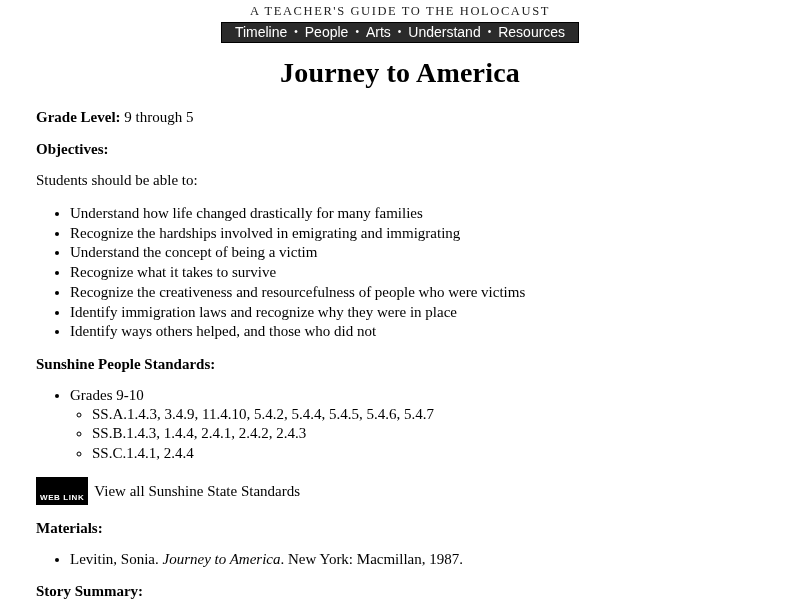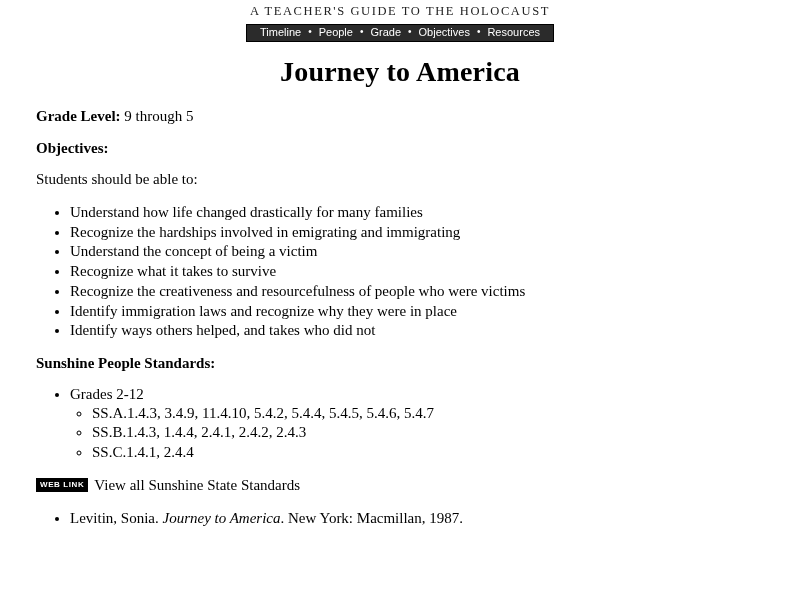--- a/index.html
+++ b/index.html
@@ -45,21 +45,21 @@
     line-height: 1;
   }
   .navbar-inner {
     display: flex;
     align-items: center;
     gap: 0;
   }
   .nav-item {
     color: #ffffff;
     font-family: "Liberation Sans", sans-serif;
-    font-size: 11px;
+    font-size: 14px;
     padding: 0 7px;
     white-space: nowrap;
   }
   .nav-sep {
     color: #ffffff;
     font-family: "Liberation Sans", sans-serif;
     font-size: 10px;
   }
 
   
@@ -108,43 +108,43 @@
     gap: 6px;
   }
   .weblink-badge {
     display: inline-block;
     background: #000000;
     color: #ffffff;
     font-family: "Liberation Sans", sans-serif;
     font-size: 8px;
     font-weight: bold;
     letter-spacing: 0.6px;
-    padding: 2px 3px 2px 3px;
+    padding: 16px 3px 2px 3px;
     line-height: 1;
     border: 1px solid #000;
   }
 
   .italic { font-style: italic; }
 </style>
 </head>
 <body>
 
 <div class="page">
 
   <div class="banner">
     <div class="banner-title">A Teacher's Guide to the Holocaust</div>
     <div class="navbar">
       <div class="navbar-inner">
         <span class="nav-item">Timeline</span>
         <span class="nav-sep">•</span>
         <span class="nav-item">People</span>
         <span class="nav-sep">•</span>
-        <span class="nav-item">Grade</span>
+        <span class="nav-item">Arts</span>
         <span class="nav-sep">•</span>
-        <span class="nav-item">Objectives</span>
+        <span class="nav-item">Understand</span>
         <span class="nav-sep">•</span>
         <span class="nav-item">Resources</span>
       </div>
     </div>
   </div>
 
   <h1 class="doc-title">Journey to America</h1>
 
   <p class="para">
     <span class="label">Grade Level:</span><span> 9 through 5</span>
@@ -153,40 +153,42 @@
   <p class="heading">Objectives:</p>
   <p class="para">Students should be able to:</p>
 
   <ul class="bullets">
     <li>Understand how life changed drastically for many families</li>
     <li>Recognize the hardships involved in emigrating and immigrating</li>
     <li>Understand the concept of being a victim</li>
     <li>Recognize what it takes to survive</li>
     <li>Recognize the creativeness and resourcefulness of people who were victims</li>
     <li>Identify immigration laws and recognize why they were in place</li>
-    <li>Identify ways others helped, and takes who did not</li>
+    <li>Identify ways others helped, and those who did not</li>
   </ul>
 
   <p class="heading">Sunshine People Standards:</p>
 
   <ul class="bullets">
     <li>
-      <span>Grades 2-12</span>
+      <span>Grades 9-10</span>
       <ul class="sub">
         <li>SS.A.1.4.3, 3.4.9, 11.4.10, 5.4.2, 5.4.4, 5.4.5, 5.4.6, 5.4.7</li>
         <li>SS.B.1.4.3, 1.4.4, 2.4.1, 2.4.2, 2.4.3</li>
         <li>SS.C.1.4.1, 2.4.4</li>
       </ul>
     </li>
   </ul>
 
   <div class="weblink-row">
     <span class="weblink-badge">WEB LINK</span>
     <span>View all Sunshine State Standards</span>
   </div>
 
+  <p class="heading">Materials:</p>
 
   <ul class="bullets">
     <li><span>Levitin, Sonia. </span><span class="italic">Journey to America</span><span>. New York: Macmillan, 1987.</span></li>
   </ul>
 
+  <p class="heading">Story Summary:</p>
 
 </div>
 
 </body></html>

